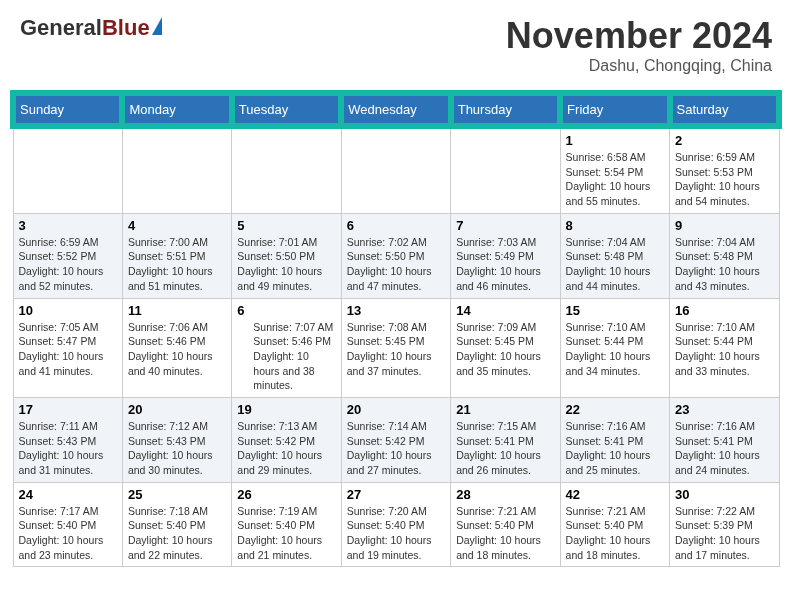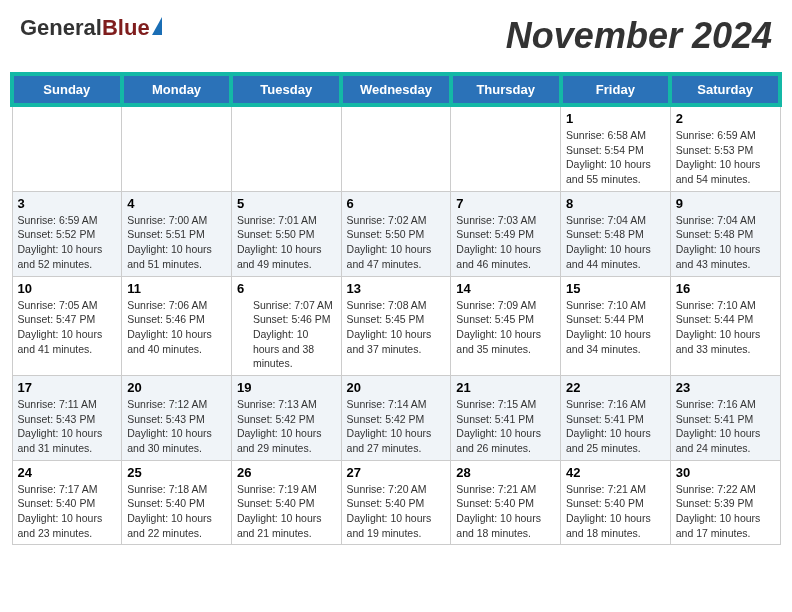--- a/index.html
+++ b/index.html
@@ -39,39 +39,38 @@
       margin-left: 2px;
       margin-top: -4px;
     }
     .title-block {
       text-align: right;
     }
     .month-title {
       font-size: 36px;
       font-weight: bold;
       color: #333;
-      font-style: italic;
     }
     .location {
       font-size: 16px;
       color: #555;
     }
     .calendar {
       width: 100%;
       border-collapse: collapse;
       font-size: 11px;
     }
     .calendar th {
       background: #2b72b8;
       color: #fff;
       padding: 6px 4px;
-      text-align: center;
+      text-align: left;
       font-size: 13px;
-      font-weight: bold;
-      border: 4px solid #14b8a6;
+      font-weight: normal;
+      border: 6px solid #14b8a6;
     }
     .calendar td {
       border: 1px solid #ccc;
       vertical-align: top;
       padding: 4px 5px;
       width: calc(100% / 7);
       min-height: 80px;
       background: #fff;
     }
     .calendar tr:nth-child(even) td {
@@ -98,20 +97,21 @@
 <div class="header">
   <div class="logo">
     <div class="logo-text">
       <span class="logo-general">General</span>
       <span class="logo-blue">Blue</span>
       <div class="logo-icon"></div>
     </div>
   </div>
   <div class="title-block">
     <div class="month-title">November 2024</div>
+    <div class="location">Dashu, Chongqing, China</div>
   </div>
 </div>
 
 <table class="calendar">
   <thead>
     <tr>
     <th>Sunday</th>
         <th>Monday</th>
         <th>Tuesday</th>
         <th>Wednesday</th>

